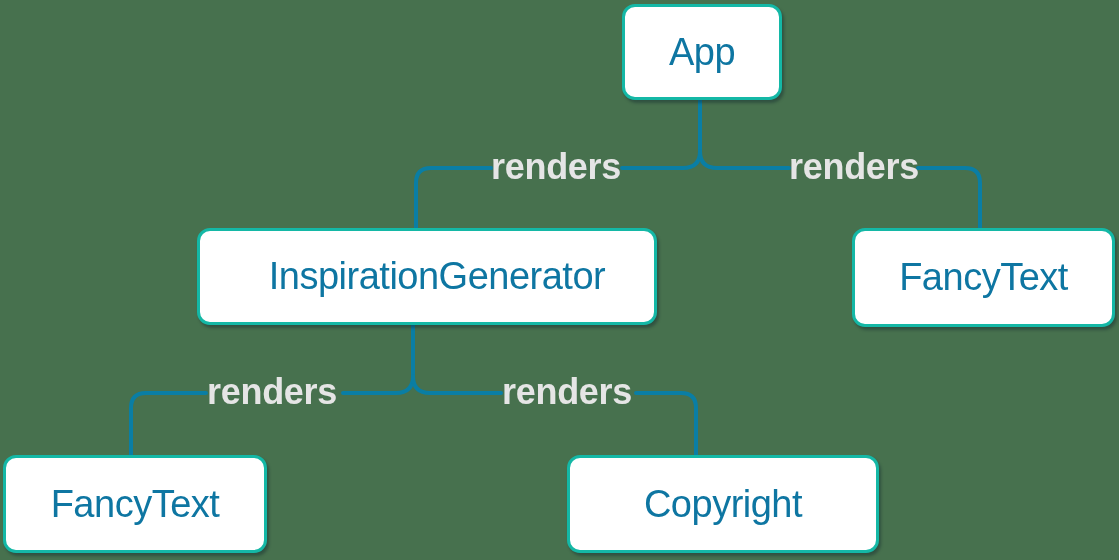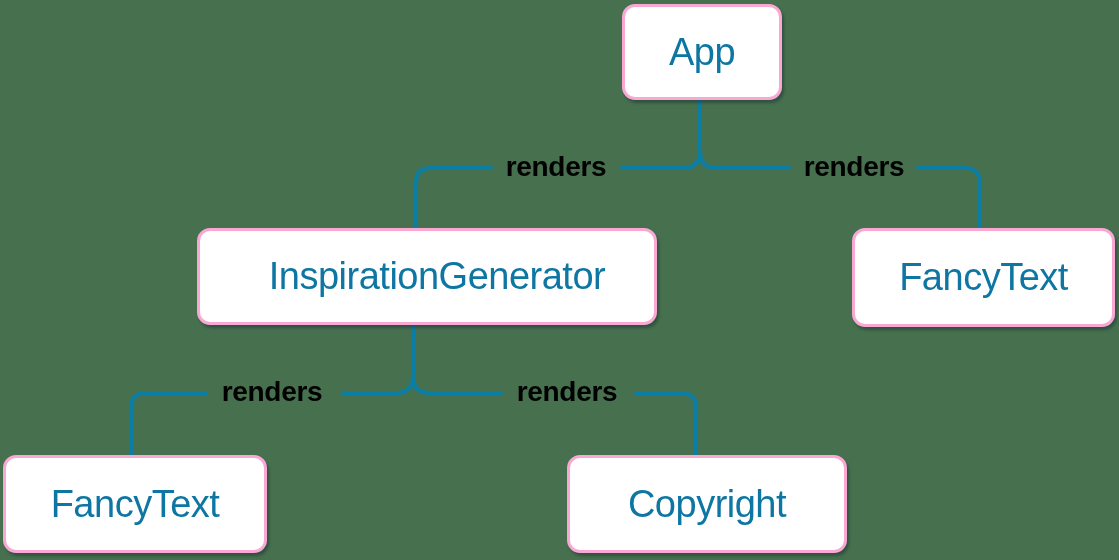--- a/index.html
+++ b/index.html
@@ -24,42 +24,42 @@
   .edge-path {
     fill: none;
     stroke: #0A7EA4;
     stroke-width: 4;
     stroke-linecap: round;
   }
   .node {
     position: absolute;
     box-sizing: border-box;
     background: #FFFFFF;
-    border: 3px solid #f9a8d4;
+    border: 3px solid #14b8a6;
     border-radius: 13px;
     box-shadow: 2px 3px 3px rgba(15, 35, 45, 0.40);
     display: flex;
     align-items: center;
     justify-content: center;
     color: #0E76A2;
     font-size: 38px;
     font-weight: 500;
     letter-spacing: -0.5px;
     white-space: nowrap;
   }
   .node-app                  { left: 622px; top: 4px;   width: 160px; height: 96px; }
   .node-inspiration-generator{ left: 197px; top: 228px; width: 460px; height: 97px; padding-left: 20px; }
   .node-fancy-text-top       { left: 852px; top: 228px; width: 263px; height: 99px; }
   .node-fancy-text-bottom    { left: 3px;   top: 455px; width: 264px; height: 98px; }
-  .node-copyright            { left: 567px; top: 455px; width: 280px; height: 98px; text-align: center; }
+  .node-copyright            { left: 567px; top: 455px; width: 312px; height: 98px; text-align: center; }
   .edge-label {
     position: absolute;
     transform: translate(-50%, -50%);
-    color: #000000;
-    font-size: 28px;
+    color: #e5e5e5;
+    font-size: 36px;
     font-weight: 600;
     letter-spacing: -0.3px;
     white-space: nowrap;
   }
   .edge-label-1 { left: 556px; top: 167px; }
   .edge-label-2 { left: 854px; top: 167px; }
   .edge-label-3 { left: 272px; top: 392px; }
   .edge-label-4 { left: 567px; top: 392px; }
 </style>
 </head>

